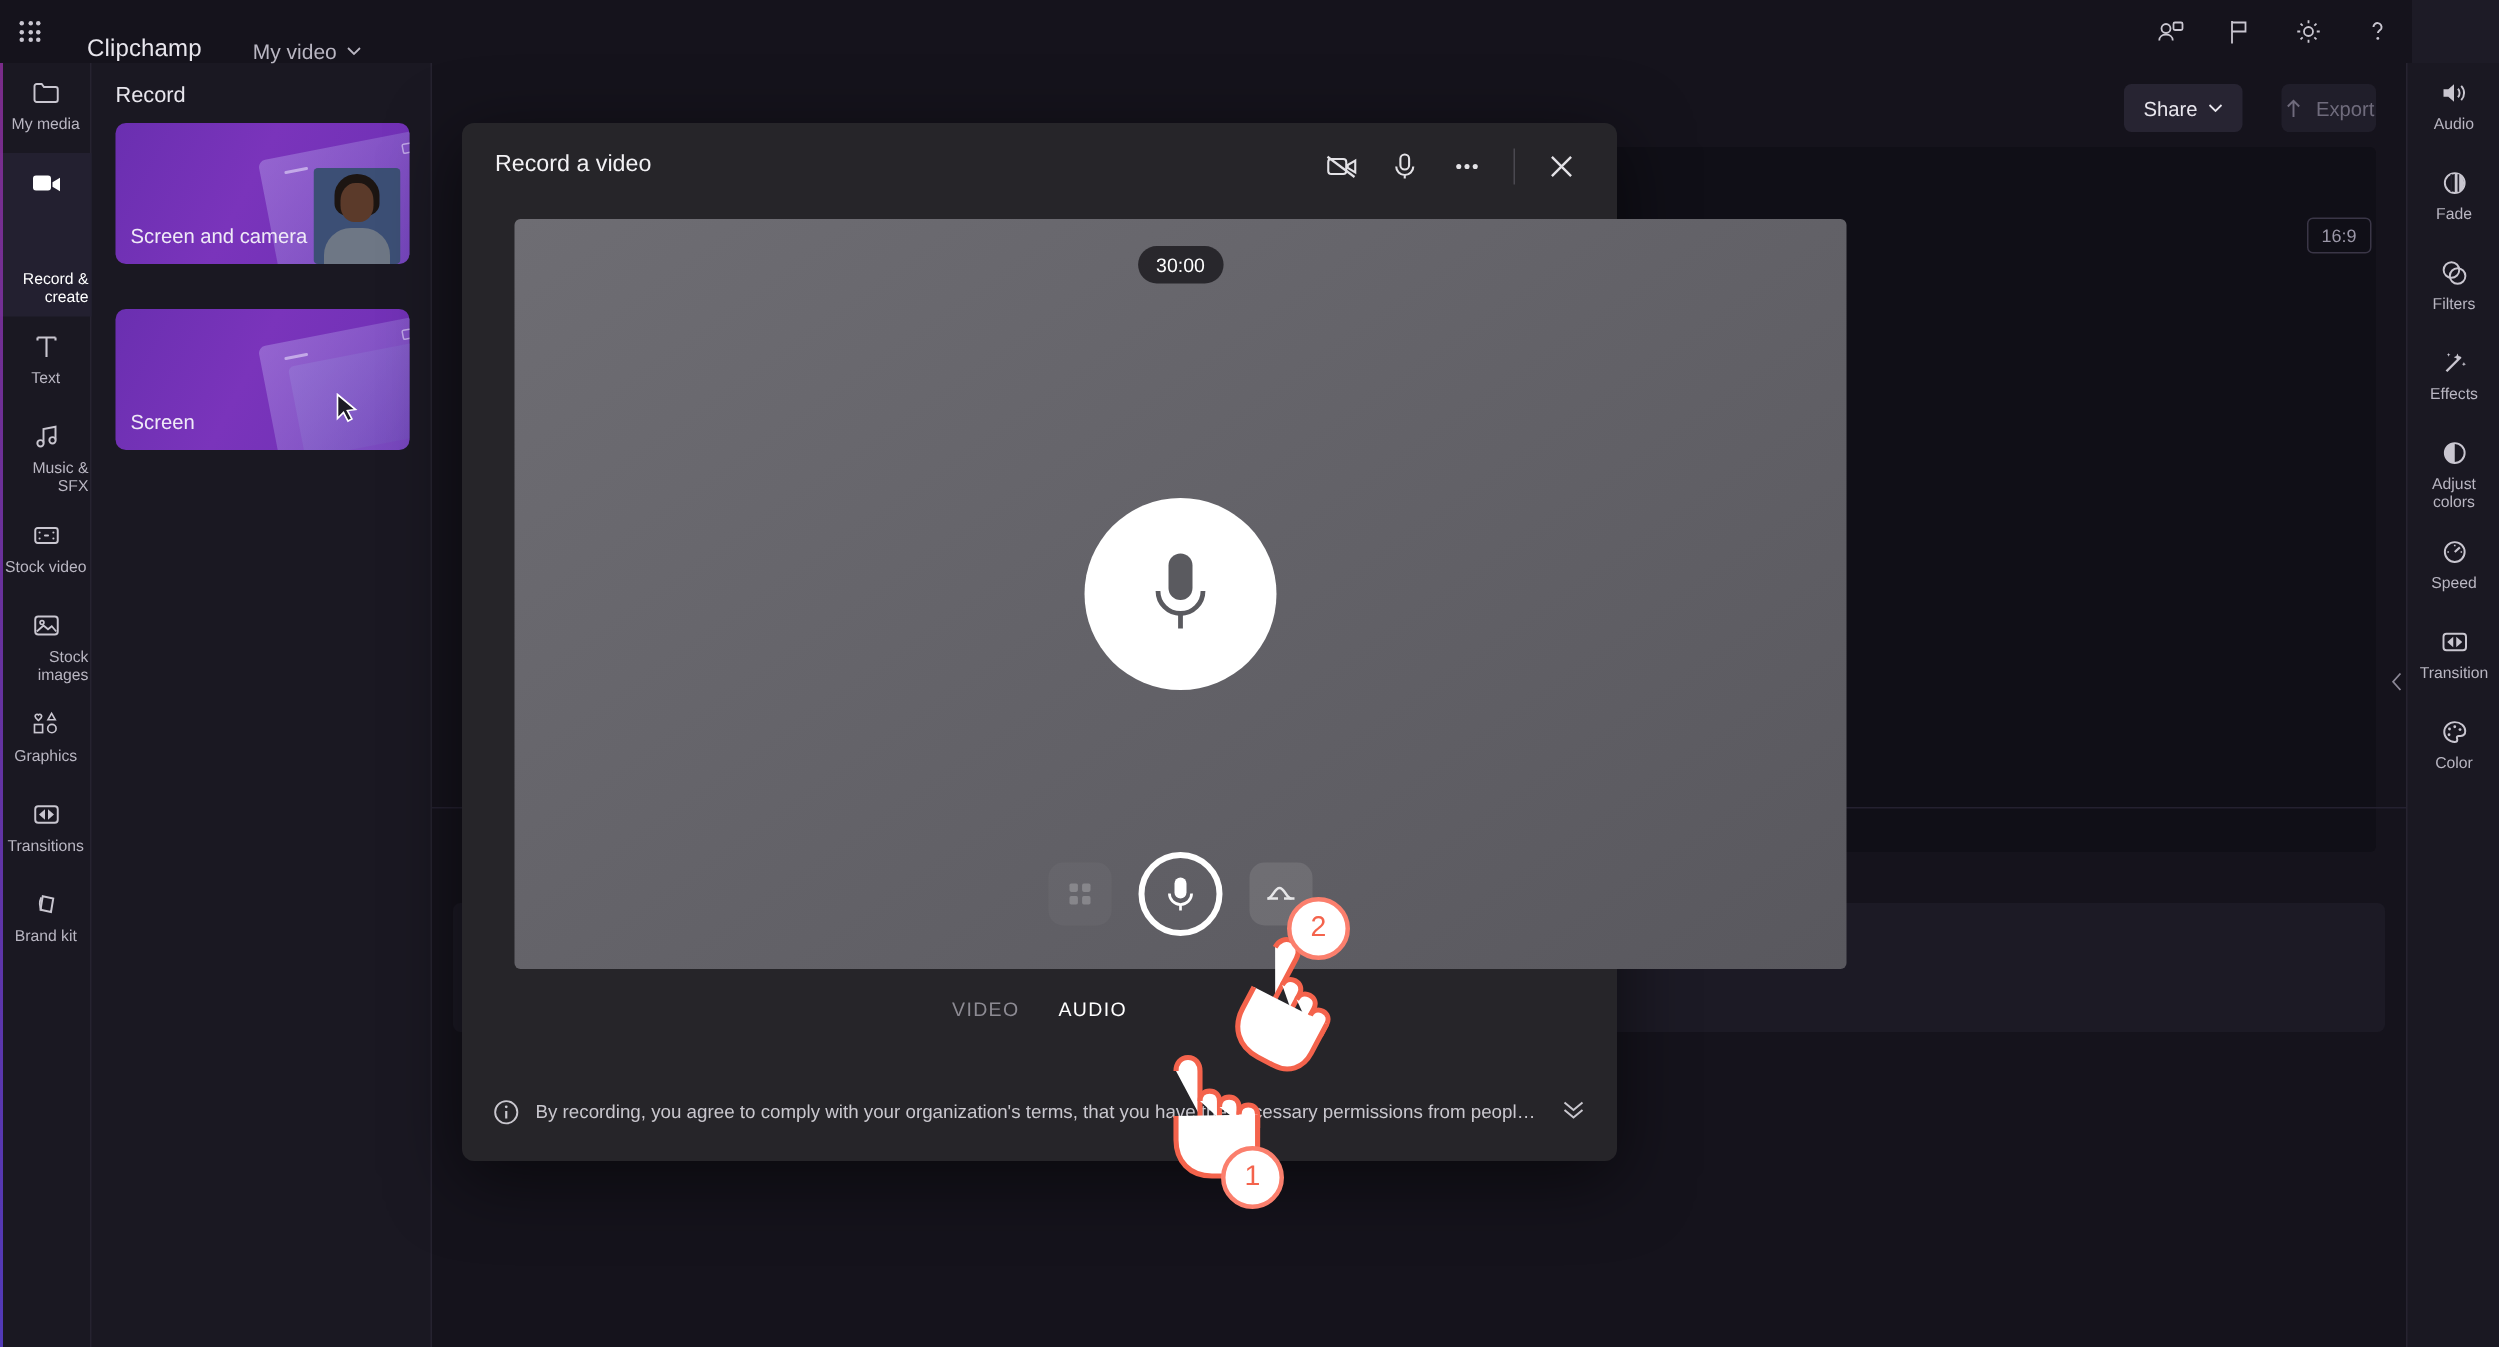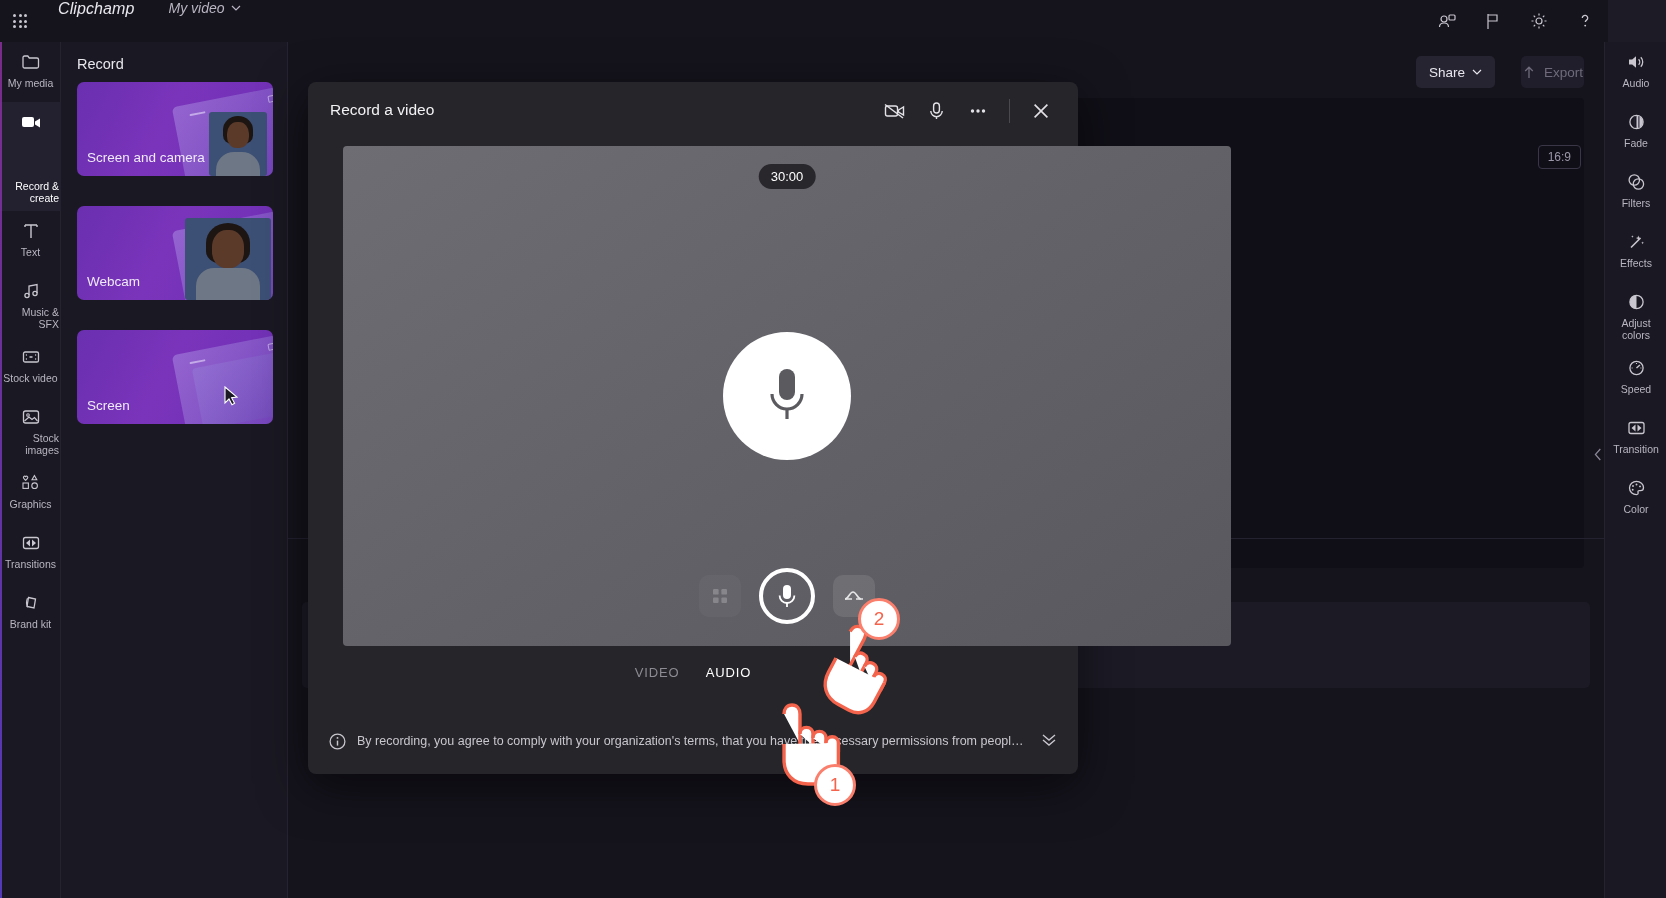--- a/index.html
+++ b/index.html
@@ -8,23 +8,22 @@
     background: #15131c;
     font-family: "Liberation Sans", sans-serif;
     overflow: hidden;
   }
   #app { position: relative; width: 1666px; height: 898px; background: #15131c; }
 
   
   .topbar {
     position: absolute; top: 0; left: 0; width: 1666px; height: 42px;
     background: #15131c;
-    display: flex; align-items: flex-start;
+    display: flex; align-items: flex-end;
     z-index: 5;
-    font-style: italic;
   }
   .waffle {
     width: 40px; height: 42px; display: flex; align-items: center; justify-content: center;
     cursor: pointer;
   }
   .waffle-grid { display: grid; grid-template-columns: repeat(3, 3px); grid-template-rows: repeat(3, 3px); gap: 2.5px; }
   .waffle-grid i { width: 3px; height: 3px; background: #c9c6d0; border-radius: 50%; display: block; }
   .brand { color: #e8e6ed; font-size: 16px; margin-left: 18px; letter-spacing: .1px; }
   .proj-name {
     color: #b9b6c2; font-size: 14px; margin-left: 34px;
@@ -356,30 +355,20 @@
         </div>
       <div class="person">
         <div class="pc-bg"></div>
           <div class="pc-hair"></div>
           <div class="pc-head"></div>
           <div class="pc-body"></div>
       </div>
       <div class="card-label">Screen and camera</div>
     </div>
 
-    <div class="card">
-      <div class="art"></div>
-      <div class="person big">
-        <div class="pc-bg"></div>
-          <div class="pc-hair big"></div>
-          <div class="pc-head big"></div>
-          <div class="pc-body big"></div>
-      </div>
-      <div class="card-label">Webcam</div>
-    </div>
 
     <div class="card">
       <div class="art">
           <div class="bar"></div>
           <div class="sq"></div>
         </div>
       <div class="art2"></div>
       <div class="card-label">Screen</div>
       <svg class="cursor-arrow" style="left:146px; top:56px;" width="18" height="22" viewBox="0 0 18 22">
         <path d="M2 1l12 10-5.4.7 3 5.6-2.6 1.4-3-5.7L2 17z" fill="#1c1a25" stroke="#ffffff" stroke-width="1.1"></path>

